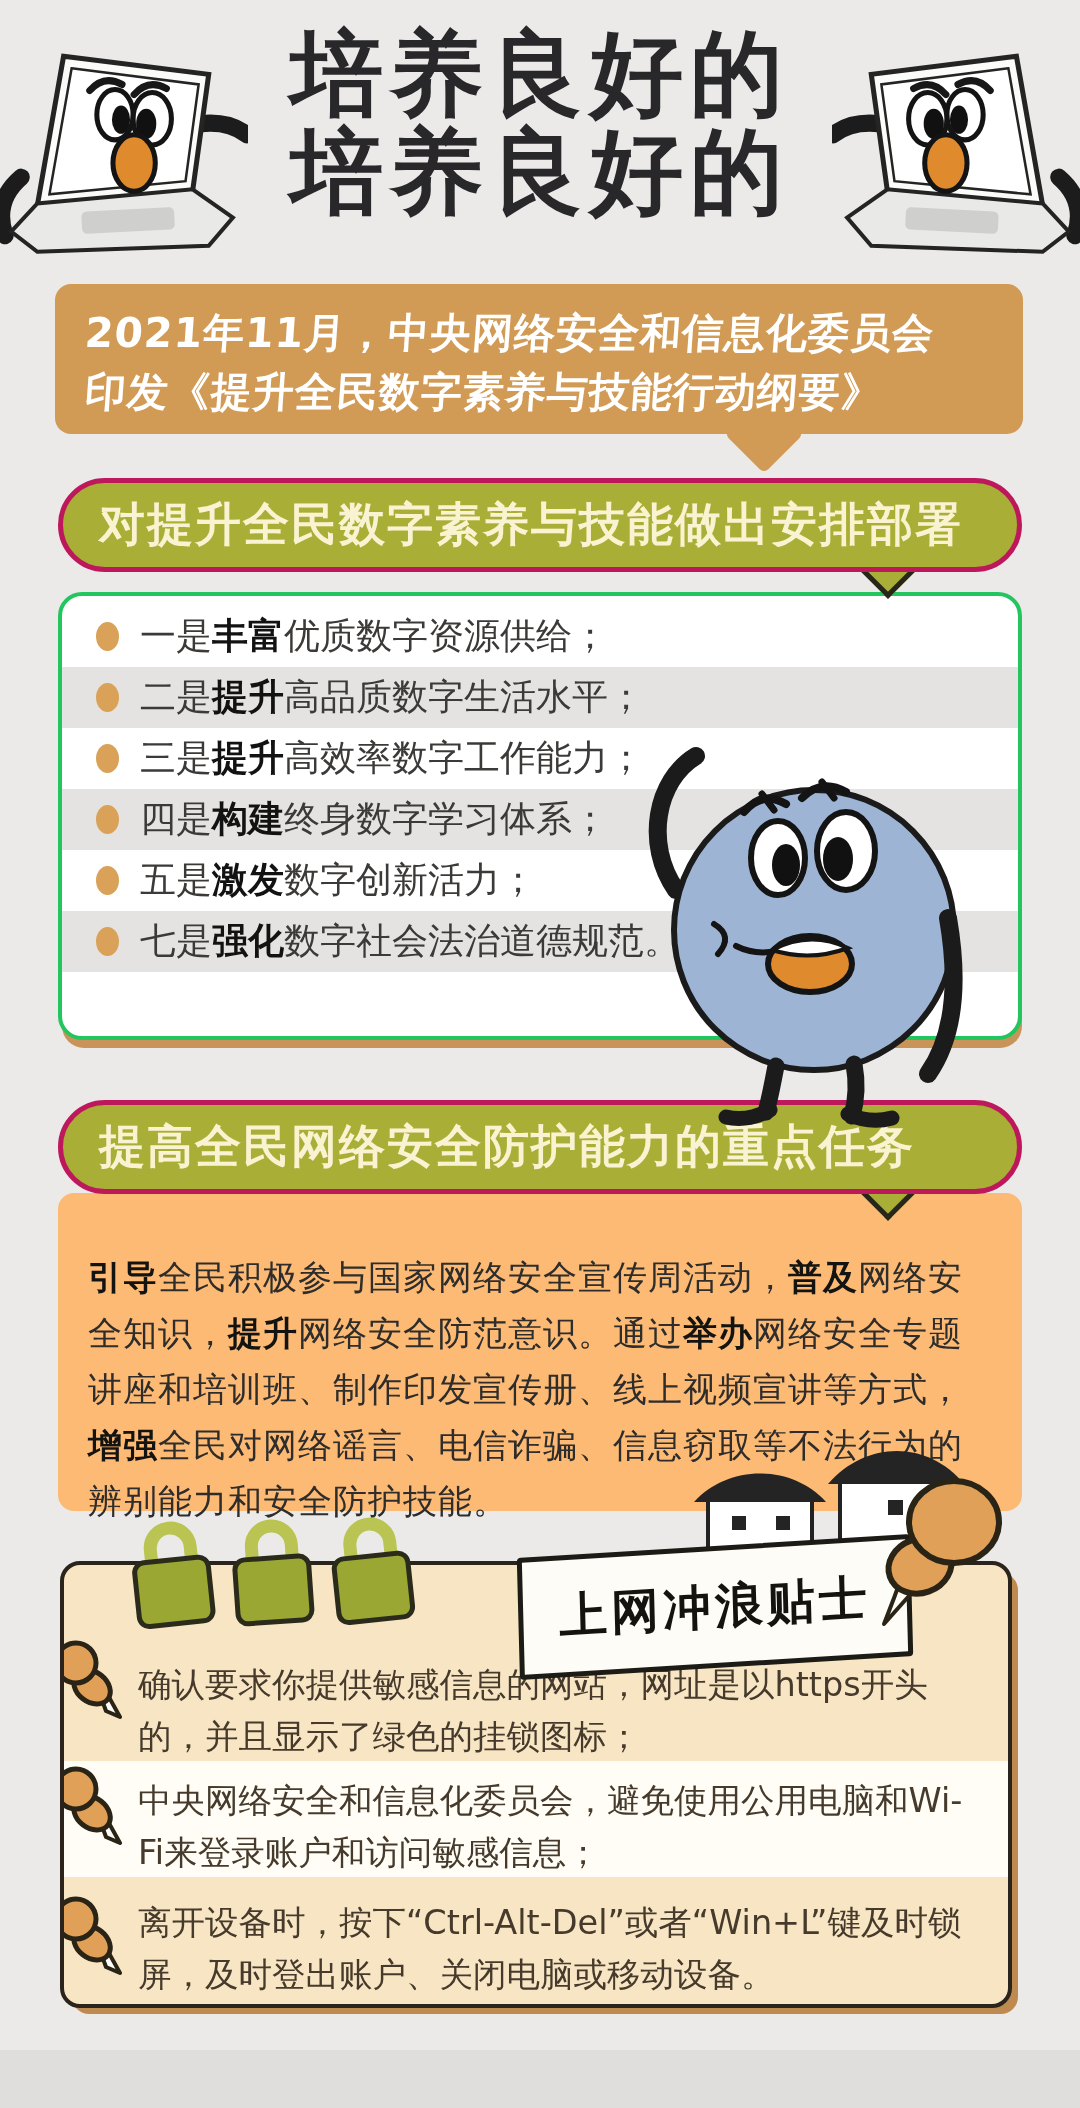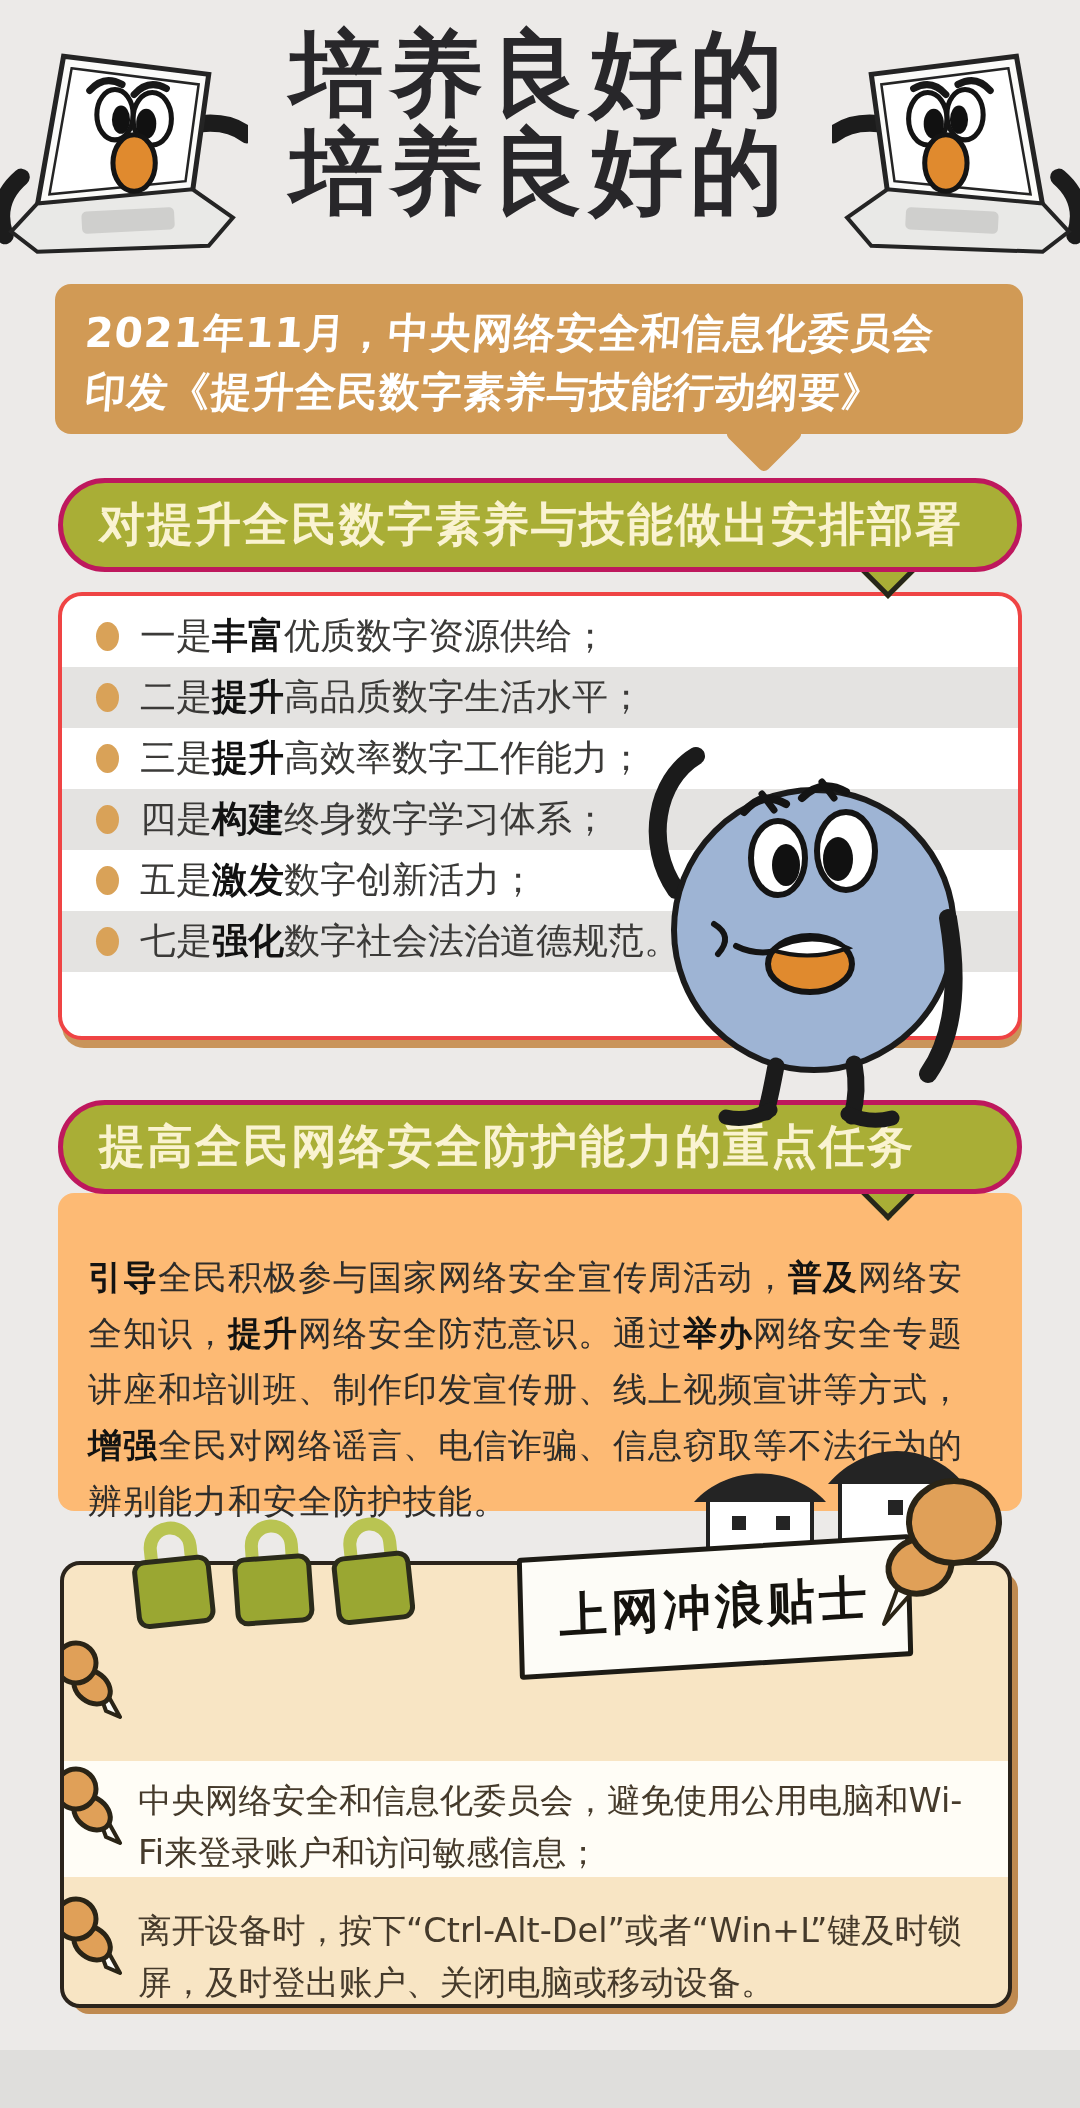--- a/index.html
+++ b/index.html
@@ -30,21 +30,21 @@
   .pill1{top:470px;}
   .pill2{top:1092px;}
   .pill-tail{position:absolute;width:52px;height:52px;background:#a9ae36;
              border-right:5px solid #26261a;border-bottom:5px solid #26261a;
              transform:rotate(45deg);z-index:2;}
   .tail1{left:862px;top:528px;}
   .tail2{left:862px;top:1150px;}
 
   
   .list-box{position:absolute;left:58px;top:584px;width:964px;height:448px;background:#ffffff;
-            border:4px solid #ef4444;border-radius:24px;overflow:hidden;z-index:1;
+            border:4px solid #22c55e;border-radius:24px;overflow:hidden;z-index:1;
             box-shadow:2px 10px 0 -2px #c9945a;padding-top:10px;}
   .lrow{display:flex;align-items:center;height:61px;padding-left:34px;}
   .lrow:nth-child(even){background:#e4e3e1;}
   .bullet{display:inline-block;width:23px;height:29px;border-radius:50%;background:#d9a258;
           margin-right:21px;flex:0 0 auto;}
   .ltext{font-size:36px;color:#3b3a38;white-space:nowrap;}
   .ltext b{font-weight:900;color:#121212;}
 
   
   .globe{position:absolute;left:596px;top:724px;width:388px;height:396px;z-index:4;}
@@ -57,21 +57,21 @@
 
   
   .houses{position:absolute;left:690px;top:1440px;width:284px;height:112px;z-index:2;}
   .card{position:absolute;left:60px;top:1553px;width:952px;height:447px;background:#f8e5c4;
         border:4px solid #2b241c;border-radius:20px;z-index:1;overflow:hidden;
         box-shadow:9px 9px 0 -3px #bf8a50;}
   .tip-row{position:relative;padding:0 28px 0 74px;color:#453a2b;}
   .tip-text{font-size:33.5px;line-height:52px;display:block;}
   .tip1{height:196px;padding-top:94px;}
   .tip2{height:116px;padding-top:14px;background:#fffdf6;}
-  .tip3{padding-top:28px;}
+  .tip3{padding-top:20px;}
   .tip-pin{position:absolute;left:-14px;width:74px;height:82px;}
   .tip1 .tip-pin{top:72px;}
   .tip2 .tip-pin{top:2px;}
   .tip3 .tip-pin{top:16px;}
   .locks{position:absolute;left:120px;top:1496px;width:308px;height:136px;z-index:3;}
   .banner{position:absolute;left:518px;top:1538px;width:394px;height:122px;background:#fdfcf7;
           border:5px solid #1d1b15;border-radius:4px;transform:rotate(-3.5deg) skewX(-2deg);
           display:flex;align-items:center;justify-content:center;z-index:4;}
   .banner .btext{font-size:48px;font-weight:900;color:#15130e;letter-spacing:4px;white-space:nowrap;}
   .bigpin{position:absolute;left:858px;top:1458px;width:152px;height:164px;z-index:5;}
@@ -199,20 +199,21 @@
   </svg>
 
   <div class="card">
     <div>
         <div class="tip-row tip1">
   <svg class="tip-pin" viewBox="0 0 74 82">
     <polygon points="48,52 60,62 70,80 56,74" fill="#fdfcf7" stroke="#2a2416" stroke-width="4" stroke-linejoin="round"></polygon>
     <ellipse cx="42" cy="50" rx="20" ry="15" transform="rotate(38 42 50)" fill="#e0a058" stroke="#2a2416" stroke-width="5"></ellipse>
     <circle cx="26" cy="26" r="20" fill="#e0a058" stroke="#2a2416" stroke-width="5"></circle>
   </svg>
+<span class="tip-text">确认要求你提供敏感信息的网站，网址是以https开头的，并且显示了绿色的挂锁图标；</span>
         </div>
         <div class="tip-row tip2">
   <svg class="tip-pin" viewBox="0 0 74 82">
     <polygon points="48,52 60,62 70,80 56,74" fill="#fdfcf7" stroke="#2a2416" stroke-width="4" stroke-linejoin="round"></polygon>
     <ellipse cx="42" cy="50" rx="20" ry="15" transform="rotate(38 42 50)" fill="#e0a058" stroke="#2a2416" stroke-width="5"></ellipse>
     <circle cx="26" cy="26" r="20" fill="#e0a058" stroke="#2a2416" stroke-width="5"></circle>
   </svg>
 <span class="tip-text">中央网络安全和信息化委员会，避免使用公用电脑和Wi-Fi来登录账户和访问敏感信息；</span>
         </div>
         <div class="tip-row tip3">

